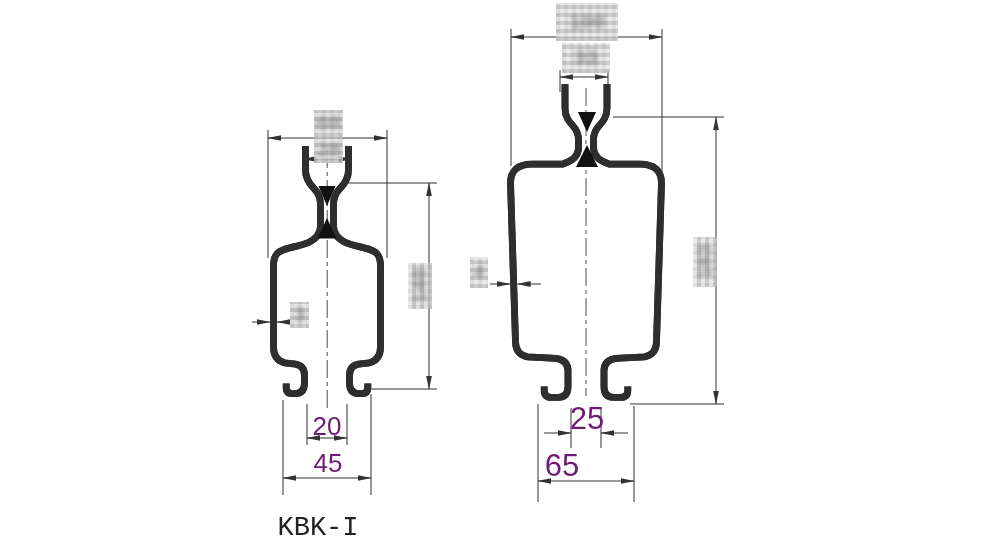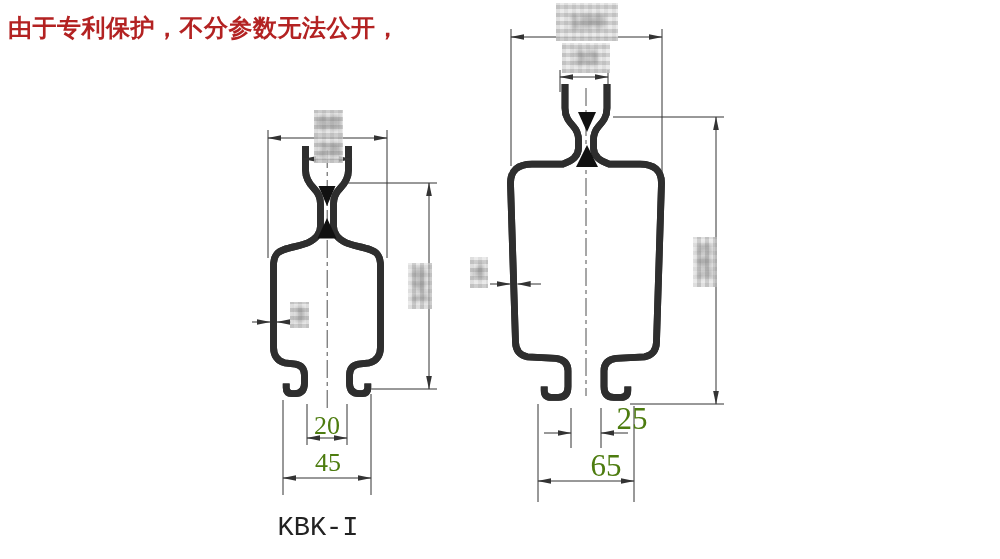--- a/index.html
+++ b/index.html
@@ -2,21 +2,21 @@
 <html><head>
 <meta charset="utf-8">
 <style>
   html,body{margin:0;padding:0;background:#fff;}
   .stage{position:relative;width:1000px;height:559px;background:#ffffff;overflow:hidden;
          font-family:"Liberation Sans",sans-serif;}
   svg{position:absolute;left:0;top:0;}
   .abs{position:absolute;}
   .notice{color:#b32222;font-weight:bold;font-size:24px;line-height:45px;white-space:nowrap;
           font-family:"DejaVu Sans",sans-serif;letter-spacing:0.5px;}
-  .dimnum{font-family:Liberation Serif, serif;color:#4d7c0f;
+  .dimnum{font-family:Liberation Sans, sans-serif;color:#701a75;
           transform:translateX(-50%);white-space:nowrap;}
   .caption{font-family:"Liberation Mono","DejaVu Sans Mono",monospace;color:#222;font-size:27px;
            transform:translateX(-50%);white-space:nowrap;}
   
   .ob{display:flex;align-items:center;justify-content:center;overflow:hidden;
       background-image:
         repeating-linear-gradient(0deg,rgba(175,175,175,.55) 0 4px,rgba(228,228,228,.55) 4px 8px),
         repeating-linear-gradient(90deg,rgba(190,190,190,.6) 0 4px,rgba(235,235,235,.6) 4px 8px);
       }
   .ob > span{filter:blur(2.6px);color:#6a6a6a;font-family:"Liberation Mono",monospace;font-size:20px;}
@@ -136,21 +136,20 @@
       <line x1="544" y1="433" x2="571" y2="433" marker-end="url(#arr)"></line>
       <line x1="628" y1="433" x2="601" y2="433" marker-end="url(#arr)"></line>
 
       <line x1="538" y1="404" x2="538" y2="502"></line>
       <line x1="634" y1="406" x2="634" y2="502"></line>
       <line x1="538" y1="481" x2="634" y2="481" marker-start="url(#arr)" marker-end="url(#arr)"></line>
     </g>
   </svg>
 
   <div class="abs notice" style="left:8px;top:6px;">
-    <div>由于专利保护，不分参数无法公开，</div>
   </div>
 
   <div class="abs ob" style="left:314px;top:110px;width:29px;height:27px;">
     <span>60</span>
     </div>
   <div class="abs ob" style="left:314px;top:137px;width:29px;height:26px;">
     <span>28</span>
     </div>
   <div class="abs ob rot" style="left:420px;top:286px;width:46px;height:24px;">
     <span>140</span>
@@ -167,16 +166,16 @@
     </div>
   <div class="abs ob" style="left:562px;top:43px;width:48px;height:30px;">
     <span>33</span>
     </div>
   <div class="abs ob rot" style="left:705px;top:262px;width:50px;height:24px;">
     <span>183</span>
     </div>
   <div class="abs ob" style="left:470px;top:257px;width:18px;height:31px;">
     <span>4</span>
     </div>
-  <div class="abs dimnum" style="left:587px;top:401px;font-size:31px;margin-left:45px;">25</div>
-  <div class="abs dimnum" style="left:606px;top:448px;font-size:31px;text-align:center;">65</div>
+  <div class="abs dimnum" style="left:587px;top:401px;font-size:31px;">25</div>
+  <div class="abs dimnum" style="left:562px;top:448px;font-size:31px;text-align:center;">65</div>
 
 </div>
 
 </body></html>

